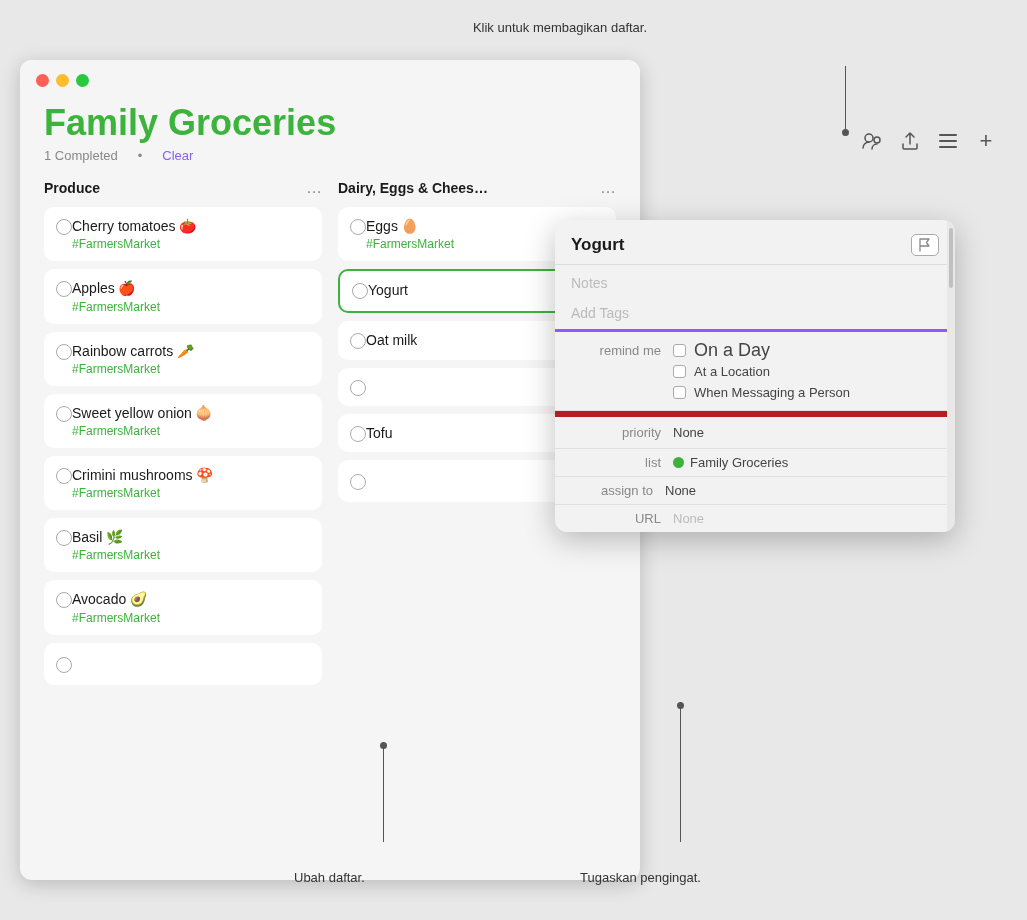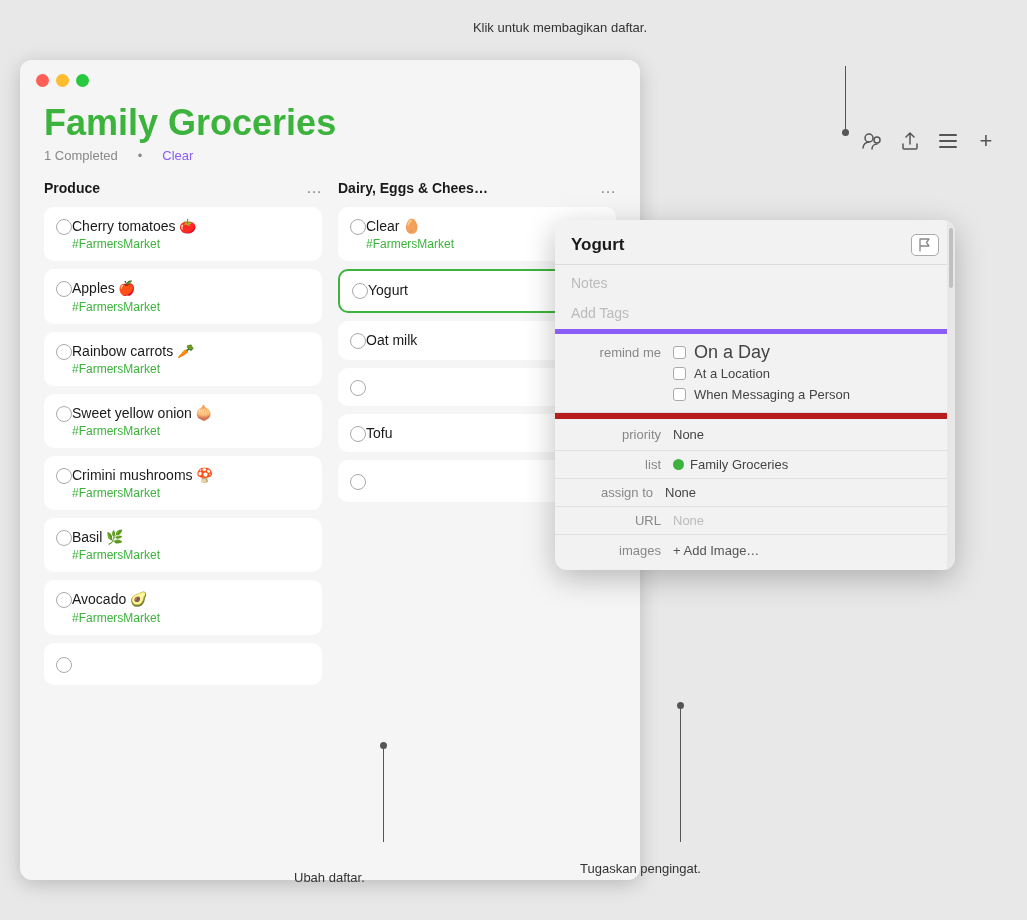--- a/index.html
+++ b/index.html
@@ -215,21 +215,21 @@
     }
     .detail-notes {
       font-size: 14px;
       color: #bbb;
       padding: 10px 16px 8px 16px;
     }
     .detail-tags {
       font-size: 14px;
       color: #bbb;
       padding: 6px 16px 8px 16px;
-      border-bottom: 5px solid #8b5cf6;
+      border-bottom: 3px solid #8b5cf6;
     }
     .detail-row {
       display: flex;
       align-items: center;
       padding: 6px 16px;
     }
     .detail-row-label {
       font-size: 13px;
       color: #888;
       width: 90px;
@@ -342,21 +342,21 @@
 
     .callout-bottom-left {
       position: absolute;
       bottom: 35px;
       left: 294px;
       font-size: 13px;
       color: #333;
     }
     .callout-bottom-right {
       position: absolute;
-      bottom: 44px;
+      bottom: 35px;
       left: 580px;
       font-size: 13px;
       color: #333;
     }
 
     .callout-line-left {
       position: absolute;
       bottom: 78px;
       left: 383px;
       width: 1px;
@@ -499,21 +499,21 @@
       </div>
 
       <div class="column">
         <div class="column-header">
           <span class="column-title">Dairy, Eggs &amp; Chees…</span>
           <span class="column-more">…</span>
         </div>
         <div class="list-item">
           <div class="list-item-circle"></div>
           <div class="list-item-content">
-            <div class="list-item-name">Clear 🥚</div>
+            <div class="list-item-name">Eggs 🥚</div>
             <div class="list-item-tag">#FarmersMarket</div>
           </div>
         </div>
         <div class="list-item selected">
           <div class="list-item-circle"></div>
           <div class="list-item-content">
             <div class="list-item-name">Yogurt</div>
           </div>
           <div class="info-icon">ⓘ</div>
         </div>
@@ -610,26 +610,20 @@
   <div class="assign-section">
     <span style="font-size:13px; color:#888; width:90px; text-align:right; margin-right:12px; flex-shrink:0;">assign to</span>
     <span style="font-size:13px; color:#444;">None</span>
   </div>
 
   <div class="url-section">
     <span style="font-size:13px; color:#888; width:90px; text-align:right; margin-right:12px; flex-shrink:0;">URL</span>
     <span style="font-size:13px; color:#bbb;">None</span>
   </div>
 
-  <div class="images-section">
-    <span style="font-size:13px; color:#888; width:90px; text-align:right; margin-right:12px; flex-shrink:0;">images</span>
-    <div class="add-image-btn">
-      <span>+ Add Image…</span>
-    </div>
-  </div>
 
   <div class="detail-scrollbar">
     <div class="detail-scrollbar-thumb"></div>
   </div>
 </div>
 
 <div class="callout-line-left"></div>
 <div class="callout-line-right"></div>
 
 <div class="callout-bottom-left">

